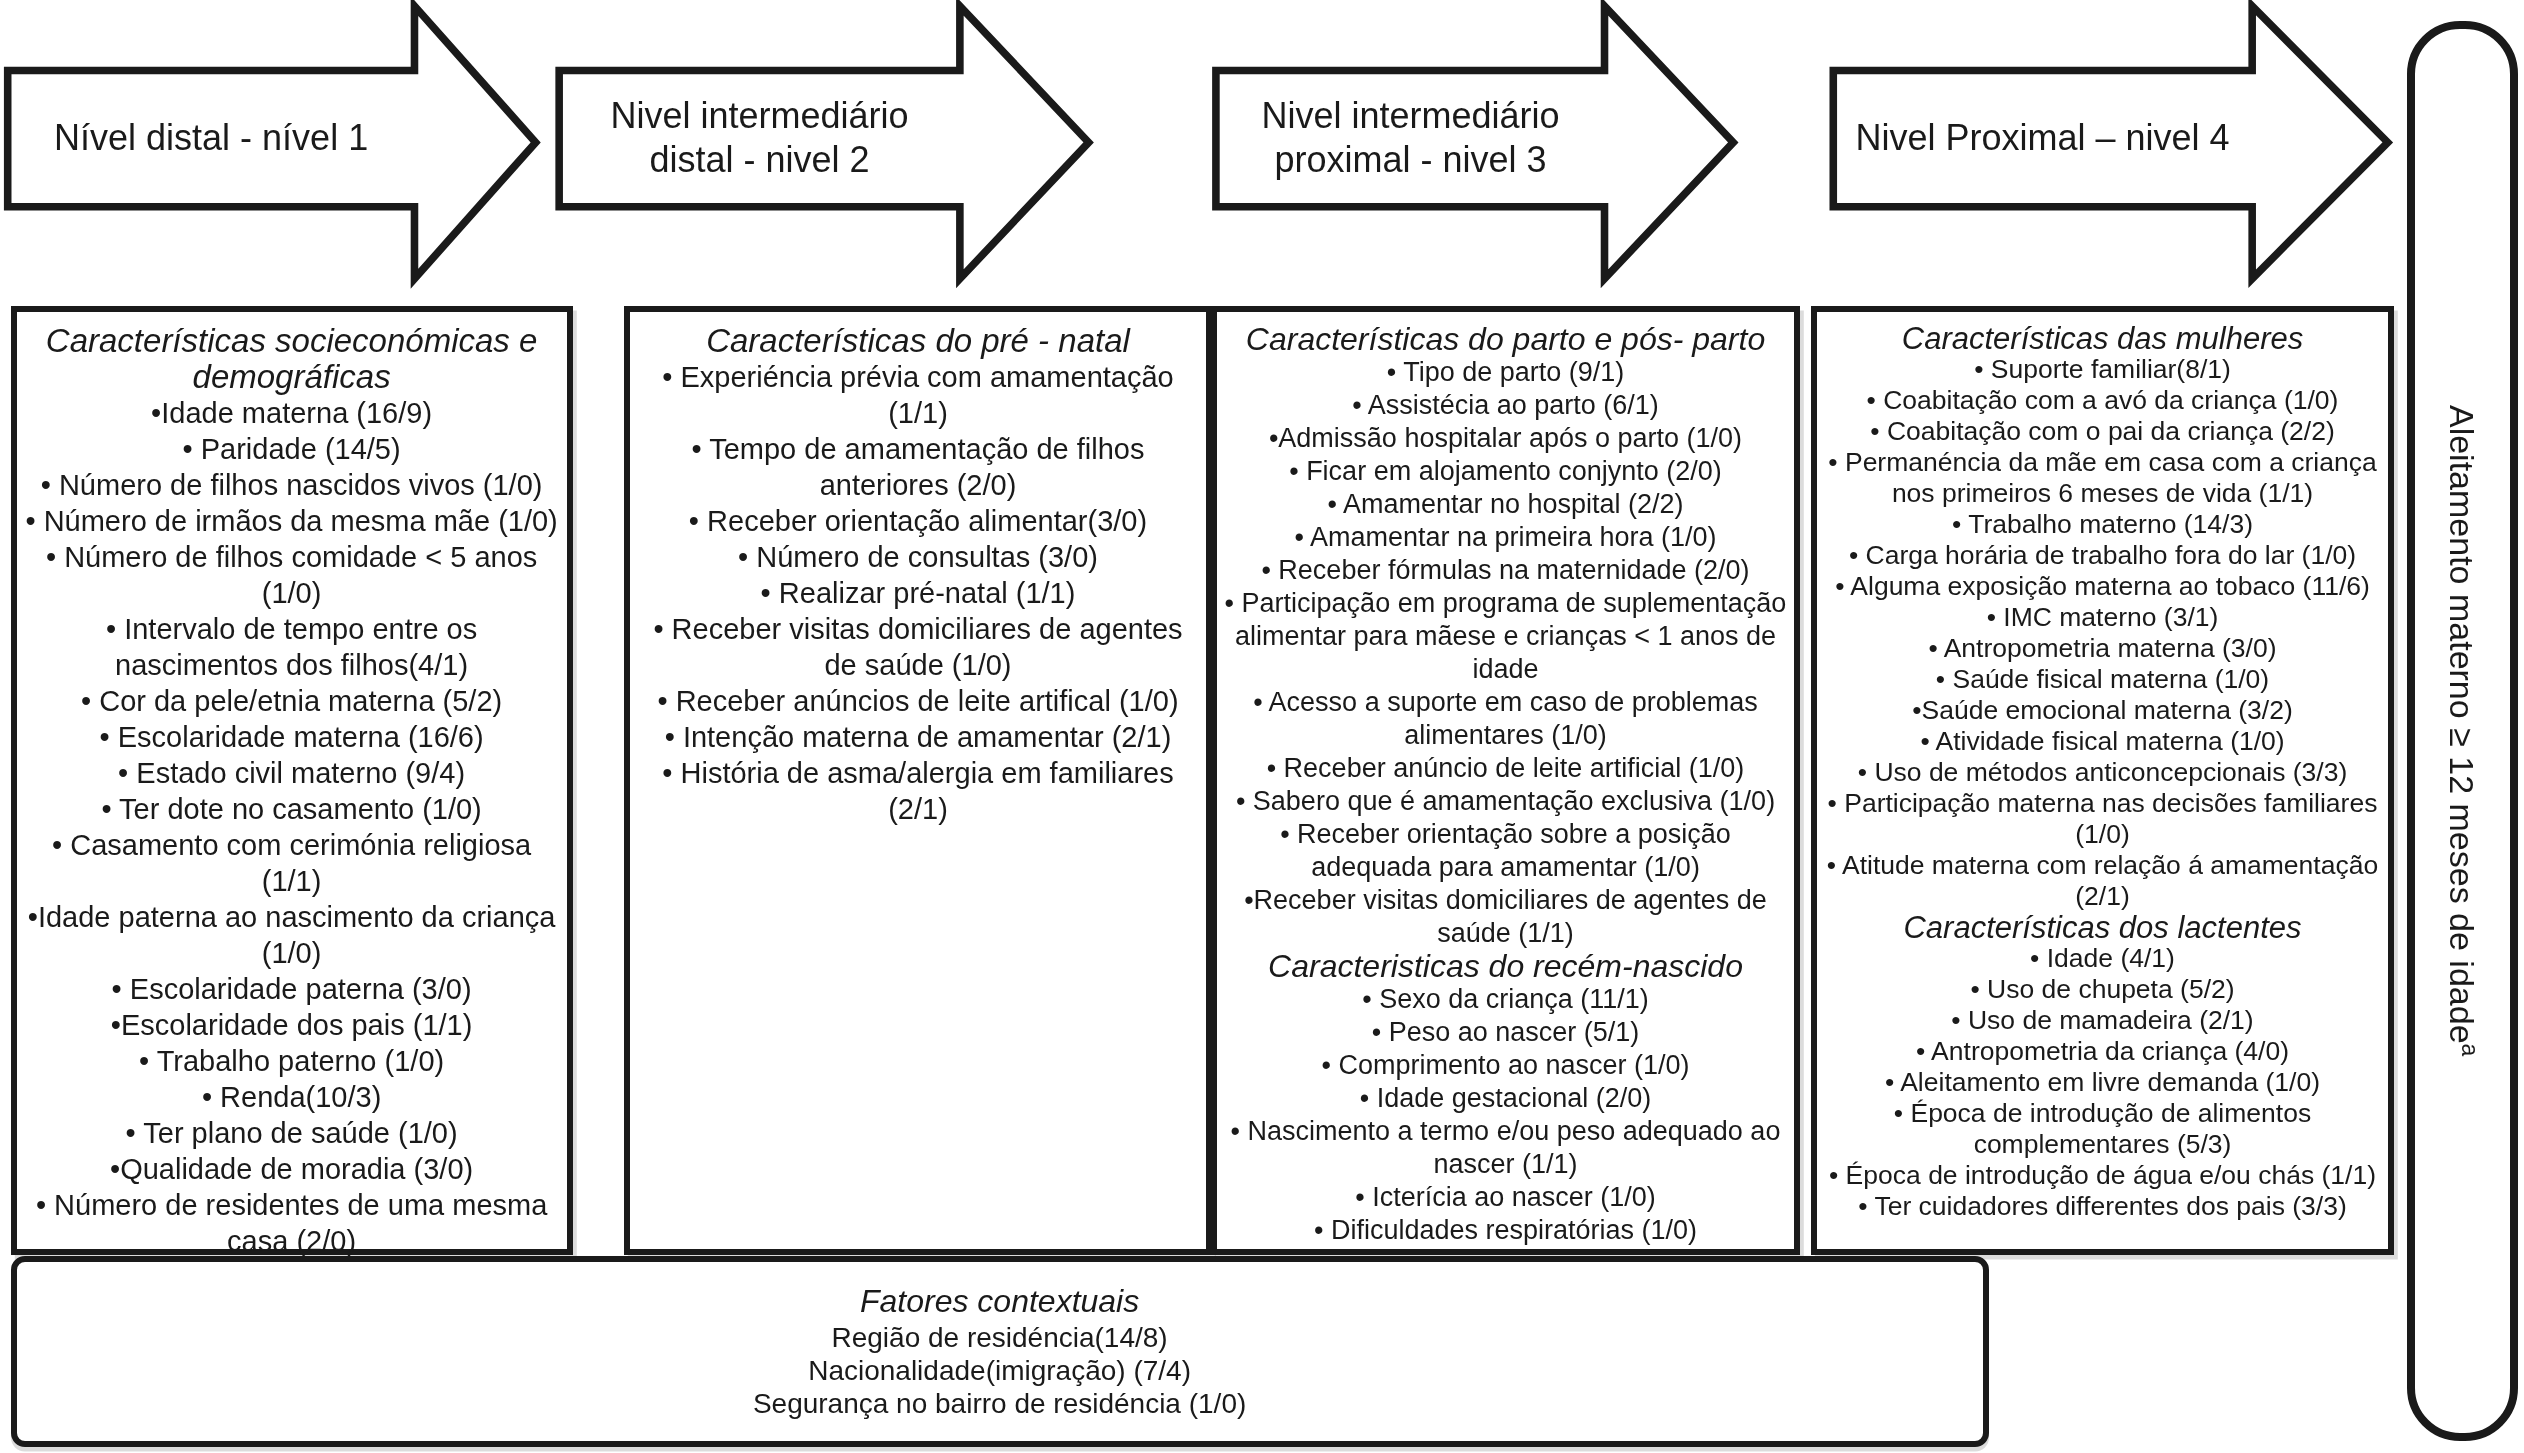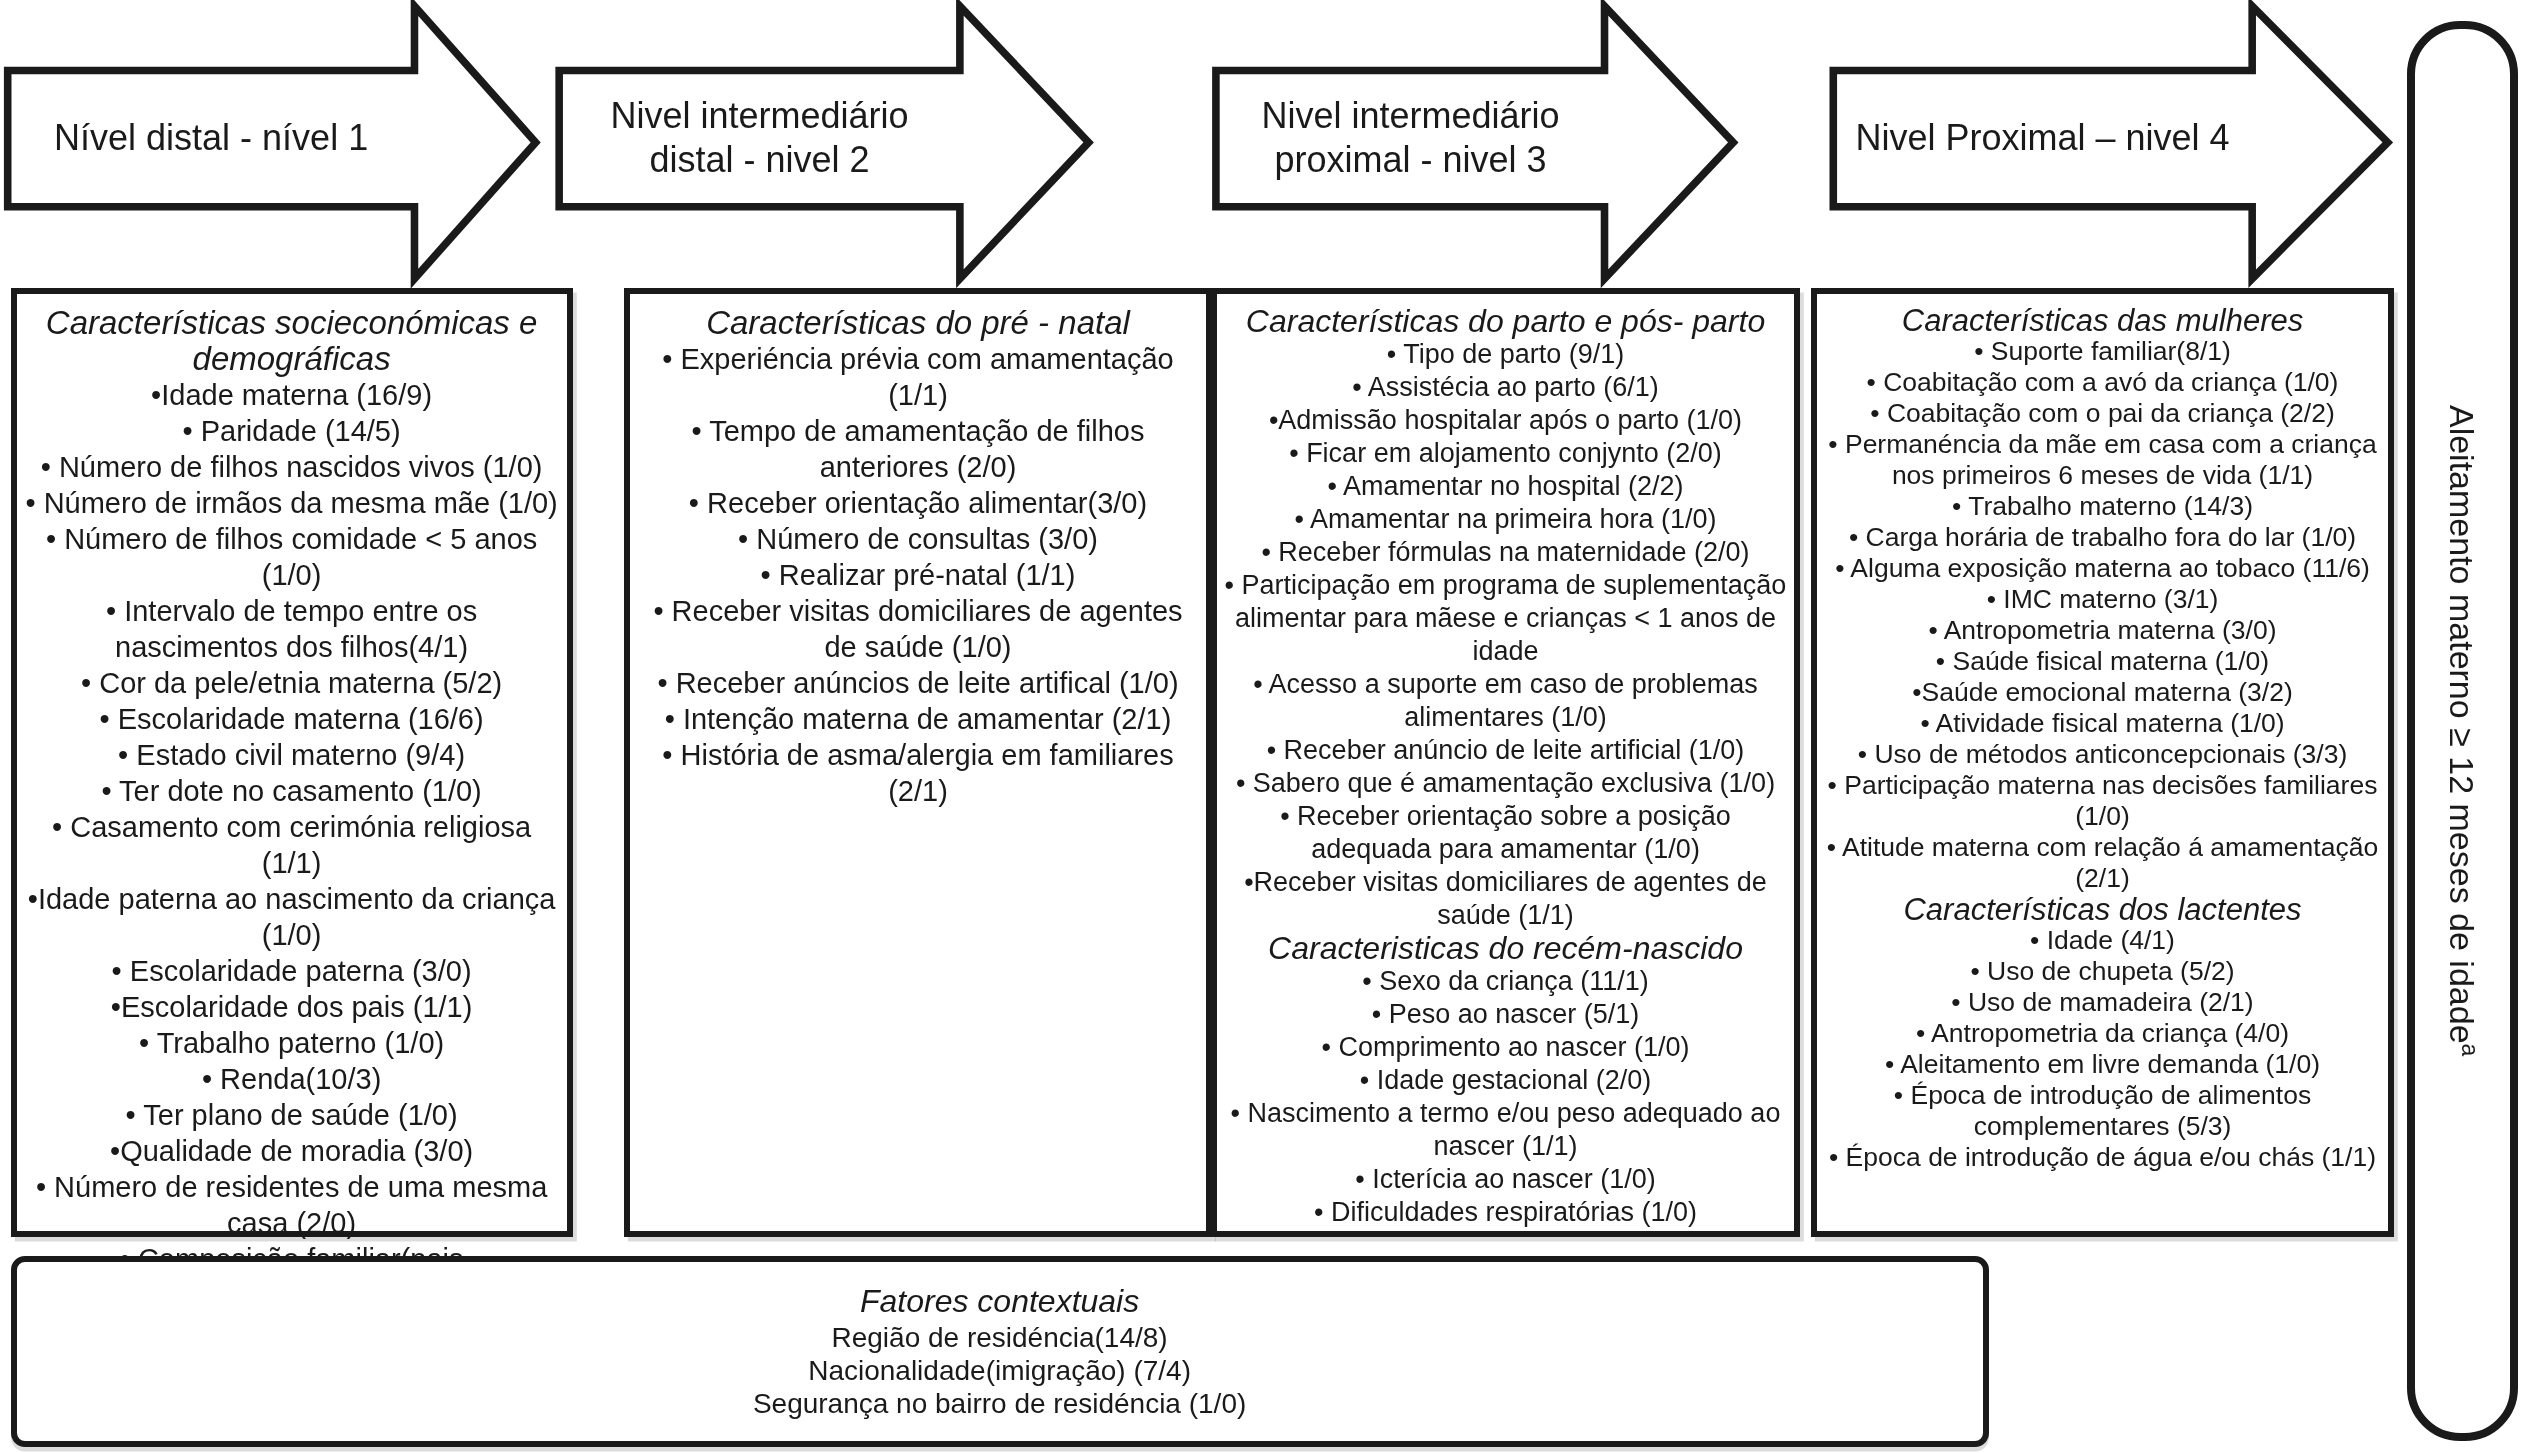--- a/index.html
+++ b/index.html
@@ -6,21 +6,21 @@
   body{
     width:2525px;height:1454px;position:relative;overflow:hidden;
     font-family:"Liberation Sans","DejaVu Sans",sans-serif;color:#1a1a1a;
   }
   #arrows-svg{position:absolute;left:0;top:0;}
   .arrow-label{
     position:absolute;display:flex;align-items:center;justify-content:center;
     text-align:center;font-size:36px;line-height:44px;white-space:pre-line;
   }
   .panel{
-    position:absolute;top:288px;height:949px;box-sizing:border-box;
+    position:absolute;top:306px;height:949px;box-sizing:border-box;
     border:6.8px solid #1a1a1a;background:#fff;padding:10.6px 4.5px 0 4.5px;
     text-align:center;box-shadow:3.8px 4.5px 0 rgba(140,140,140,0.30);
   }
   .panel-title{
     font-style:italic;text-align:center;white-space:pre-line;
     font-size:var(--tfs);line-height:var(--lh);
   }
   .panel .item{font-size:var(--fs);line-height:var(--lh);text-align:center;}
   .panel-subtitle{
     font-style:italic;text-align:center;font-size:var(--tfs);line-height:var(--lh);
@@ -159,20 +159,21 @@
     </div>
   <div class="panel-subtitle">Características dos lactentes</div>
   <div>
       <div class="item">• Idade (4/1)</div>
       <div class="item">• Uso de chupeta  (5/2)</div>
       <div class="item">• Uso de mamadeira (2/1)</div>
       <div class="item">• Antropometria da criança (4/0)</div>
       <div class="item">• Aleitamento em livre demanda (1/0)</div>
       <div class="item">• Época de introdução de alimentos complementares (5/3)</div>
       <div class="item">• Época de introdução  de água e/ou chás (1/1)</div>
+      <div class="item">• Ter cuidadores differentes dos pais  (3/3)</div>
     </div>
 </div>
 
 <div id="contextual-box">
   <div class="ctx-title">Fatores contextuais</div>
   <div>
       <div class="item">Região de residéncia(14/8)</div>
       <div class="item">Nacionalidade(imigração) (7/4)</div>
       <div class="item">Segurança no bairro de residéncia (1/0)</div>
     </div>

